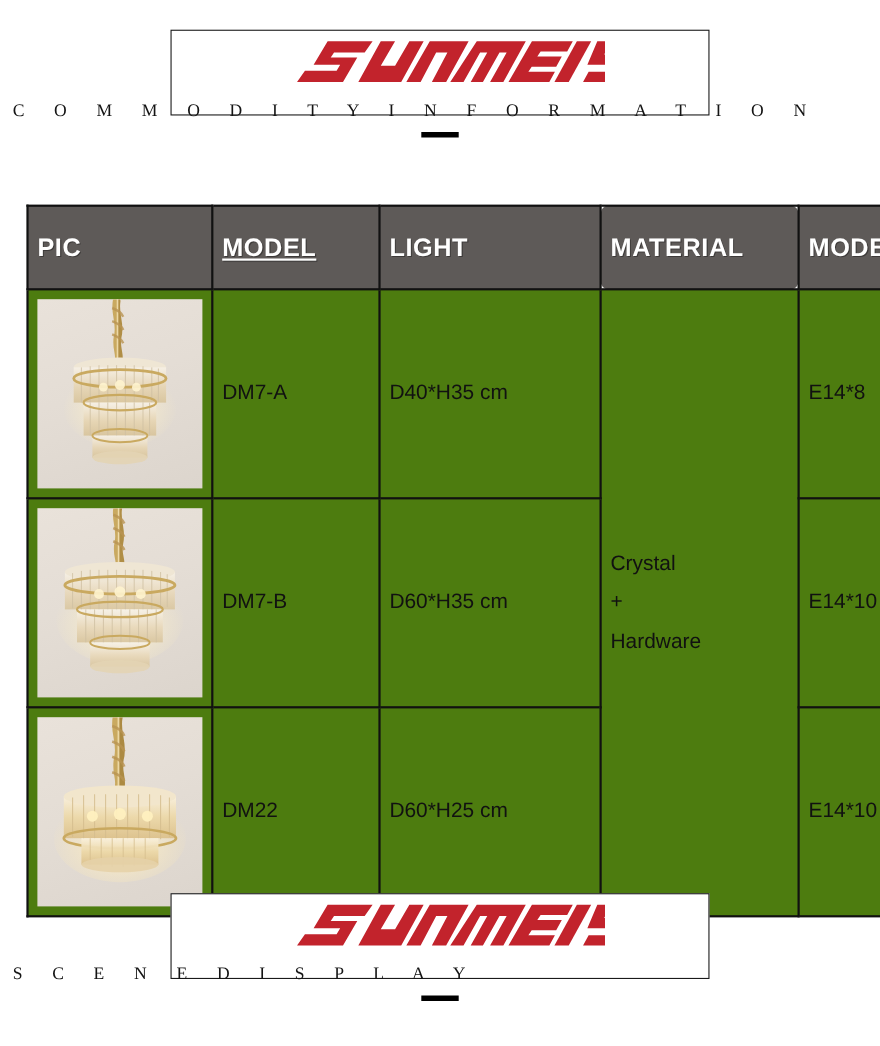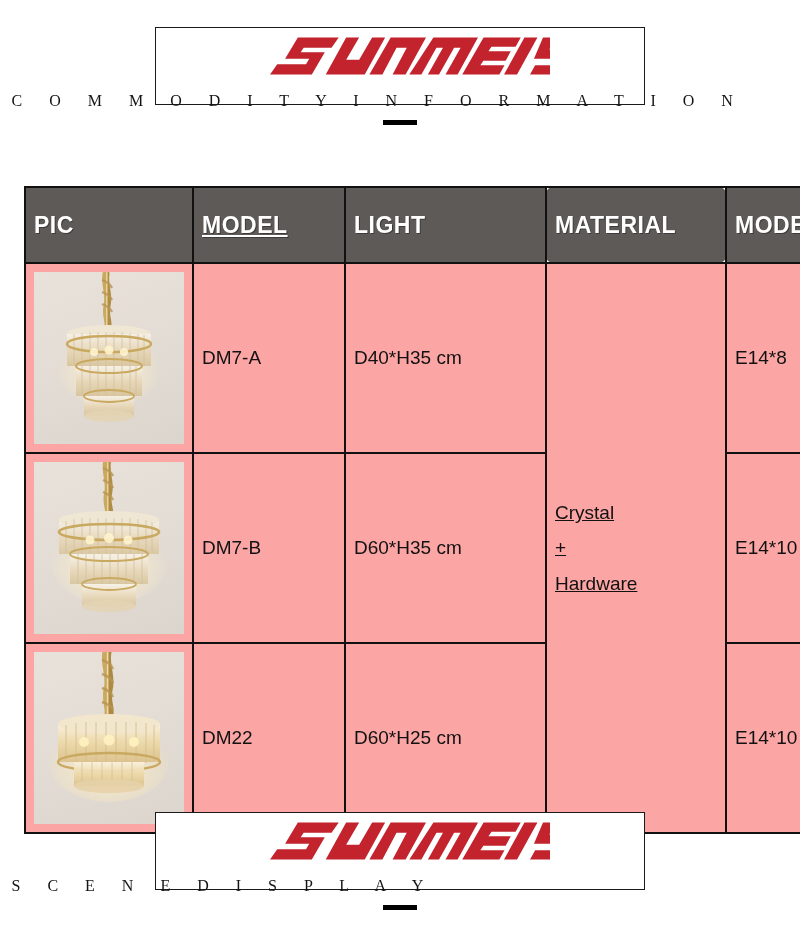--- a/index.html
+++ b/index.html
@@ -97,34 +97,34 @@
     background: #5e5a58;
     color: #ffffff;
     height: 58px;
     font-size: 23px;
     font-weight: bold;
     letter-spacing: 0.5px;
     text-shadow: 1px 1px 0 rgba(0,0,0,0.35);
     font-family: "Liberation Sans", sans-serif;
   }
   table.spec-table tbody td {
-    background: #fca5a5;
+    background: #4d7c0f;
     font-size: 19px;
     color: #111;
     font-weight: 400;
     height: 172px;
   }
   .col-pic   { width: 150px; }
   .col-model { width: 134px; text-decoration: underline; }
   .col-size  { width: 183px; }
   .col-mat   { width: 162px; border-radius: 7px; }
   .col-light { width: 123px; }
 
   td.pic-cell { padding: 0; }
-  .mat-cell { line-height: 1.85; font-size: 19px; text-decoration: underline; }
+  .mat-cell { line-height: 1.85; font-size: 19px; }
 
   
   .pic-frame {
     width: 100%;
     height: 172px;
     position: relative;
     overflow: hidden;
     background: linear-gradient(160deg, #e9e2da 0%, #e4ddd5 45%, #dcd5cd 100%);
   }
   .pic-frame svg { display:block; width:100%; height:100%; }

